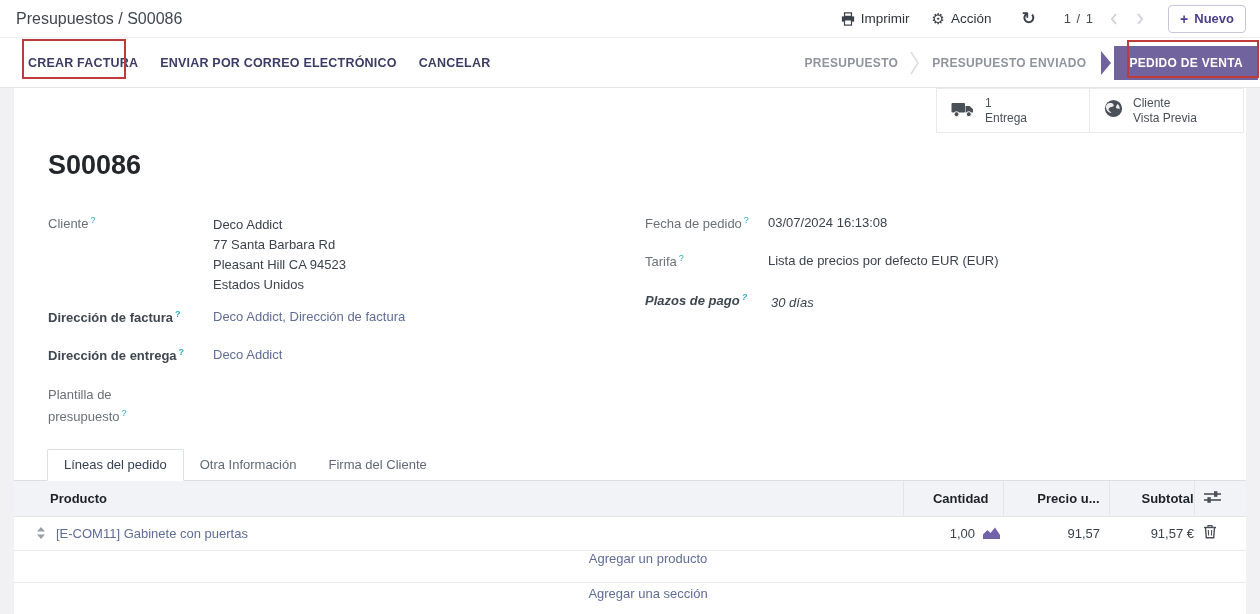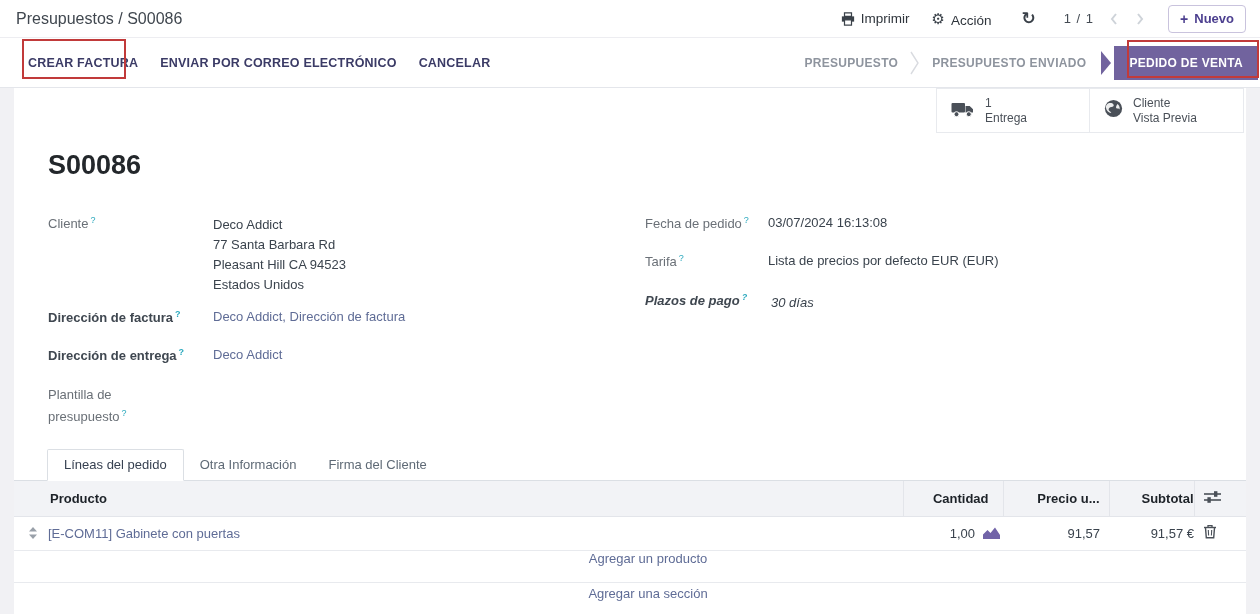--- a/index.html
+++ b/index.html
@@ -3,21 +3,21 @@
 <meta charset="utf-8">
 <style>
   * { margin:0; padding:0; box-sizing:border-box; }
   html,body { width:1260px; height:614px; overflow:hidden; }
   body { background:#f1f1f4; font-family:"Liberation Sans","DejaVu Sans",sans-serif; color:#3a434d; position:relative; }
 
   
   .topbar { height:38px; background:#fff; display:flex; align-items:center; justify-content:space-between; padding:0 14px 0 16px; border-bottom:1px solid #ededf1; }
   .breadcrumb { font-size:16px; color:#40474f; cursor:pointer; }
   .topbar-right { display:flex; align-items:center; }
-  .tb-btn { display:flex; align-items:flex-end; gap:6px; font-size:13.5px; color:#2f353c; cursor:pointer; margin-left:22px; }
+  .tb-btn { display:flex; align-items:center; gap:6px; font-size:13.5px; color:#2f353c; cursor:pointer; margin-left:22px; }
   .tb-icon { display:inline-flex; align-items:center; color:#3a4149; }
   .refresh { font-size:17px; font-weight:700; color:#3a4149; margin-left:30px; cursor:pointer; line-height:1; }
   .pager { font-size:13px; color:#444b53; margin-left:28px; letter-spacing:1px; }
   .pg-chev { margin-left:14px; cursor:default; display:inline-flex; }
   .btn-new { display:flex; align-items:center; gap:6px; margin-left:22px; border:1px solid #c9c3dd; border-radius:4px; padding:5px 11px; color:#4c3f8f; font-weight:700; font-size:13px; background:#fff; cursor:pointer; }
   .btn-new .plus { font-size:14px; font-weight:700; }
 
   
   .actionbar { height:50px; background:#fff; border-bottom:1px solid #e4e6eb; display:flex; align-items:center; justify-content:space-between; padding:0 2px 0 28px; }
   .ab-left { display:flex; align-items:center; gap:22px; }
@@ -61,21 +61,21 @@
 
   table.olist { width:100%; border-collapse:collapse; table-layout:fixed; font-size:13px; }
   col.c-prod { width:auto; } col.c-qty { width:100px; } col.c-price { width:106px; } col.c-sub { width:85px; } col.c-gear { width:52px; }
   .olist th { background:#f2f3f6; font-weight:700; color:#1d2228; height:35px; border-bottom:1px solid #e3e5ea; text-align:right; }
   .olist th.h-prod { text-align:left; padding-left:36px; }
   .olist th.h-qty { padding-right:14px; border-left:1px solid #e3e5ea; }
   .olist th.h-price { padding-right:9px; border-left:1px solid #e3e5ea; }
   .olist th.h-sub { padding-right:0; border-left:1px solid #e3e5ea; }
   .olist th.h-gear { border-left:1px solid #e3e5ea; text-align:left; padding-left:9px; }
   .olist td { height:34px; border-bottom:1px solid #e8eaee; color:#3a434d; }
-  td.c-prod-cell { padding-left:14px; }
+  td.c-prod-cell { padding-left:22px; }
   .prod-flex { display:flex; align-items:center; gap:10px; }
   td.qty-cell { text-align:right; }
   .qty-flex { display:flex; align-items:center; justify-content:flex-end; gap:7px; padding-right:2px; }
   td.price-cell { text-align:right; padding-right:9px; }
   td.sub-cell { text-align:right; padding-right:0; }
   td.gear-cell { padding-left:9px; }
 
   .addline { display:flex; align-items:center; gap:20px; height:32px; padding-left:36px; border-bottom:1px solid #e8eaee; font-size:13px;flex-direction:column; }
   .drag { display:inline-flex; cursor:grab; }
   .ico-btn { display:inline-flex; cursor:pointer; }

